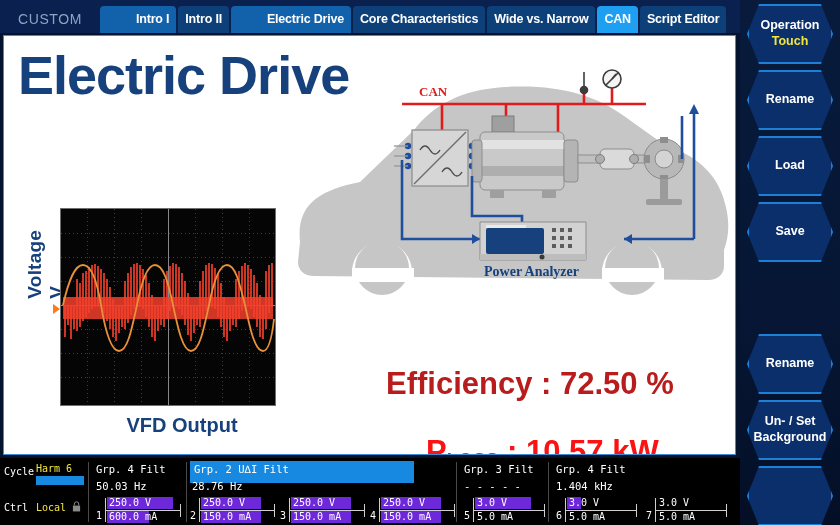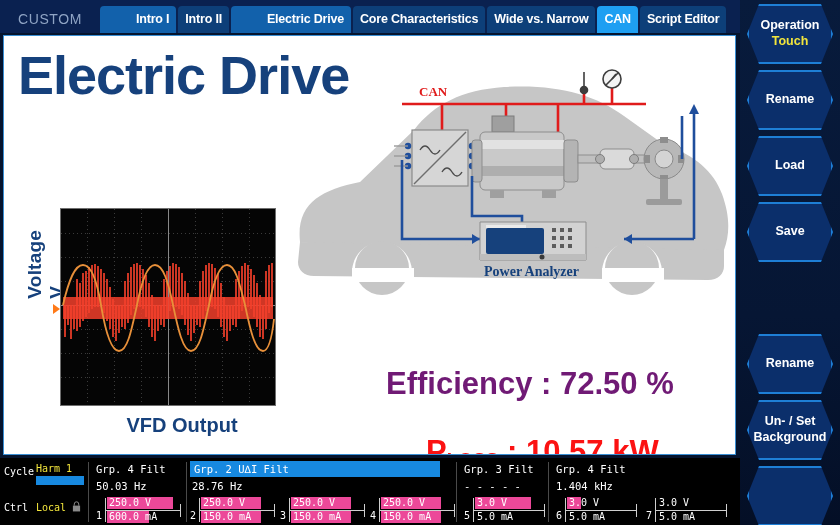--- a/index.html
+++ b/index.html
@@ -66,21 +66,21 @@
     font-size:20px; font-weight:bold; color:#16417c;
   }
 
   
   .cararea{ position:absolute; left:290px; top:18px; width:440px; height:265px; }
   .cararea svg{ display:block; }
 
   
   .eff{
     position:absolute; left:382px; top:330px;
-    font-size:31px; font-weight:bold; color:#701a75; white-space:nowrap;
+    font-size:31px; font-weight:bold; color:#b91c1c; white-space:nowrap;
   }
   .ploss{
     position:absolute; left:422px; top:398px;
     font-size:31px; font-weight:bold; color:#fb1212; white-space:nowrap;
   }
   .ploss .sub{ font-size:19px; vertical-align:baseline; position:relative; top:4px; }
 
   
   .sidecol{
     position:absolute; right:0; top:0; width:100px; height:525px;
@@ -124,21 +124,21 @@
   }
   .chan .endcap{
     position:absolute; top:8px; width:1px; height:13px; background:#cfcfcf;
   }
   .chan .vrow, .chan .arow{
     position:absolute; left:11px; font-size:10px; color:#ffffff;
     padding:0 2px; line-height:12px; white-space:nowrap;
   }
   .chan .vrow{ top:1px; }
   .chan .arow{ top:15px; }
-  .fill{ background:#ec4899; }
+  .fill{ background:#6d28d9; }
 
   .grphdr{ position:absolute; font-size:10.5px; color:#fff; white-space:nowrap; }
   .grphdr.hl{ background:#1789e0; }
   .grpfreq{ position:absolute; font-size:10.5px; color:#fff; white-space:nowrap; }
 
   .lock{
     position:absolute; width:9px; height:11px;
   }
 </style>
 </head>
@@ -427,35 +427,35 @@
       <span>Un- / Set</span>
       <span>Background</span>
     </div>
     <div class="hexbtn blank" style="top:466px"></div>
   </div>
 
   <div class="statusbar">
 
     <div class="sb-col" style="left:0; width:88px">
       <div class="lbl" style="position:absolute; left:4px; top:8px">Cycle</div>
-      <div class="yel" style="position:absolute; left:36px; top:5px">Harm 1</div>
+      <div class="yel" style="position:absolute; left:36px; top:5px">Harm 6</div>
       <div class="bluebar" style="position:absolute; left:36px; top:18px; width:48px"></div>
       <div class="lbl" style="position:absolute; left:4px; top:44px">Ctrl</div>
       <div class="yel" style="position:absolute; left:36px; top:44px">Local</div>
       <svg class="lock" style="left:72px; top:43px" viewBox="0 0 10 12">
         <path d="M2.5,5 V3.3 A2.5,2.5 0 0 1 7.5,3.3 V5" fill="none" stroke="#8a8a8a" stroke-width="1.1"></path>
         <rect x="1" y="5" width="8" height="6.5" fill="#8a8a8a"></rect>
       </svg>
     </div>
     <div class="sb-sep" style="left:88px"></div>
 
     <div class="grphdr" style="left:96px; top:5px">Grp.  4 Filt</div>
     <div class="grpfreq" style="left:96px; top:22px">50.03   Hz</div>
 
-    <div class="grphdr hl" style="left:190px; top:3px; width:250px; padding:2px 0 2px 4px">Grp.  2 U∆I  Filt</div>
+    <div class="grphdr hl" style="left:190px; top:3px; width:224px; padding:2px 0 8px 4px">Grp.  2 U∆I  Filt</div>
     <div class="grpfreq" style="left:192px; top:22px">28.76   Hz</div>
 
     <div class="grphdr" style="left:464px; top:5px">Grp.  3 Filt</div>
     <div class="grpfreq" style="left:464px; top:22px">- - - - -</div>
 
     <div class="grphdr" style="left:556px; top:5px">Grp.  4 Filt</div>
     <div class="grpfreq" style="left:556px; top:22px">1.404  kHz</div>
 
     <div class="sb-sep" style="left:186px"></div>
     <div class="sb-sep" style="left:456px"></div>

